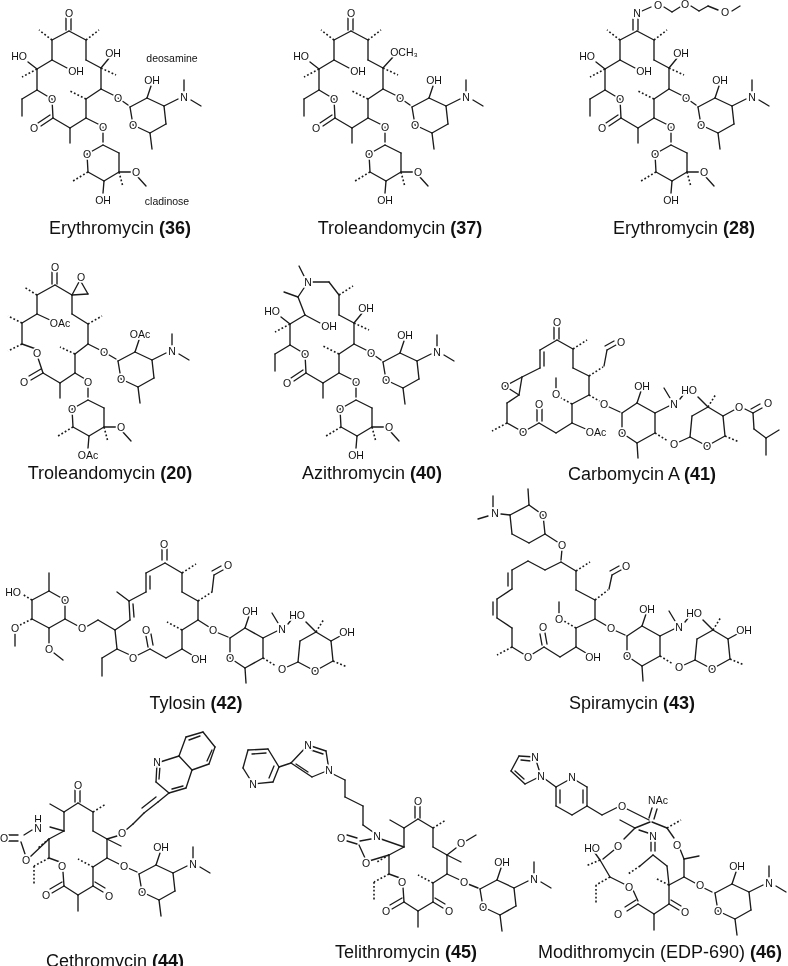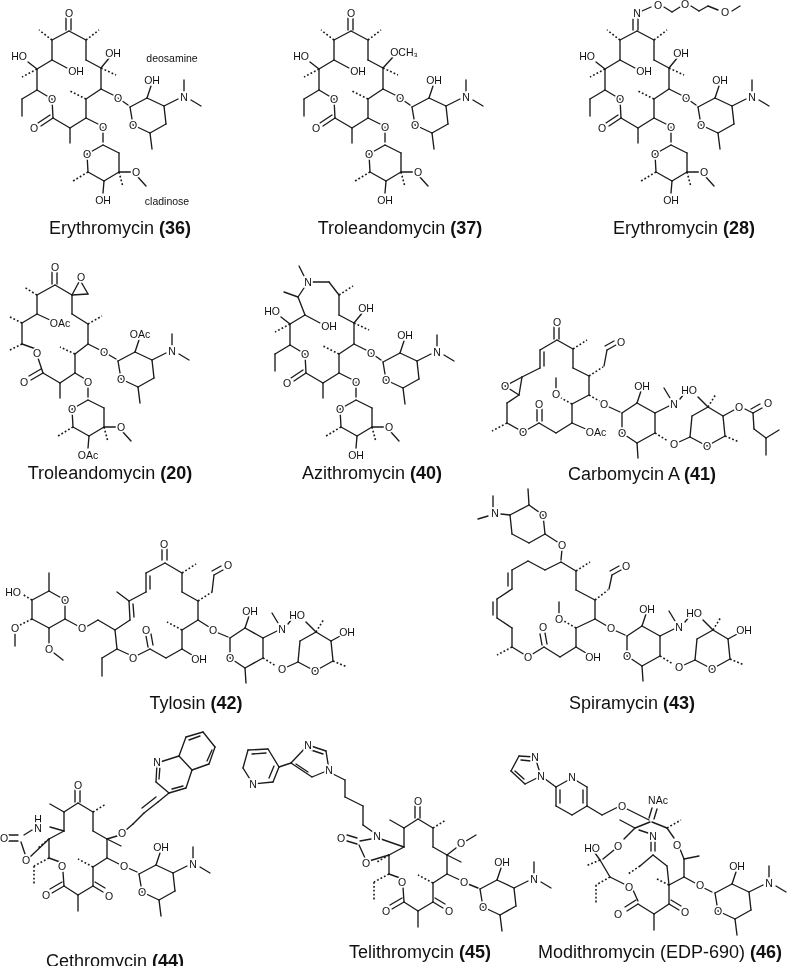--- a/index.html
+++ b/index.html
@@ -905,15 +905,15 @@
 
   <div class="cap" style="left:120px;top:221px"><span>Erythromycin</span> <b>(36)</b></div>
   <div class="cap" style="left:400px;top:221px"><span>Troleandomycin</span> <b>(37)</b></div>
   <div class="cap" style="left:684px;top:221px"><span>Erythromycin</span> <b>(28)</b></div>
   <div class="cap" style="left:110px;top:466px"><span>Troleandomycin</span> <b>(20)</b></div>
   <div class="cap" style="left:372px;top:466px"><span>Azithromycin</span> <b>(40)</b></div>
   <div class="cap" style="left:642px;top:467px"><span>Carbomycin A</span> <b>(41)</b></div>
   <div class="cap" style="left:196px;top:696px"><span>Tylosin</span> <b>(42)</b></div>
   <div class="cap" style="left:632px;top:696px"><span>Spiramycin</span> <b>(43)</b></div>
   <div class="cap" style="left:115px;top:954px"><span>Cethromycin</span> <b>(44)</b></div>
-  <div class="cap" style="left:420px;top:945px"><span>Telithromycin</span> <b>(45)</b></div>
+  <div class="cap" style="left:406px;top:945px"><span>Telithromycin</span> <b>(45)</b></div>
   <div class="cap" style="left:660px;top:945px"><span>Modithromycin (EDP-690)</span> <b>(46)</b></div>
 </div>
 
 </body></html>

